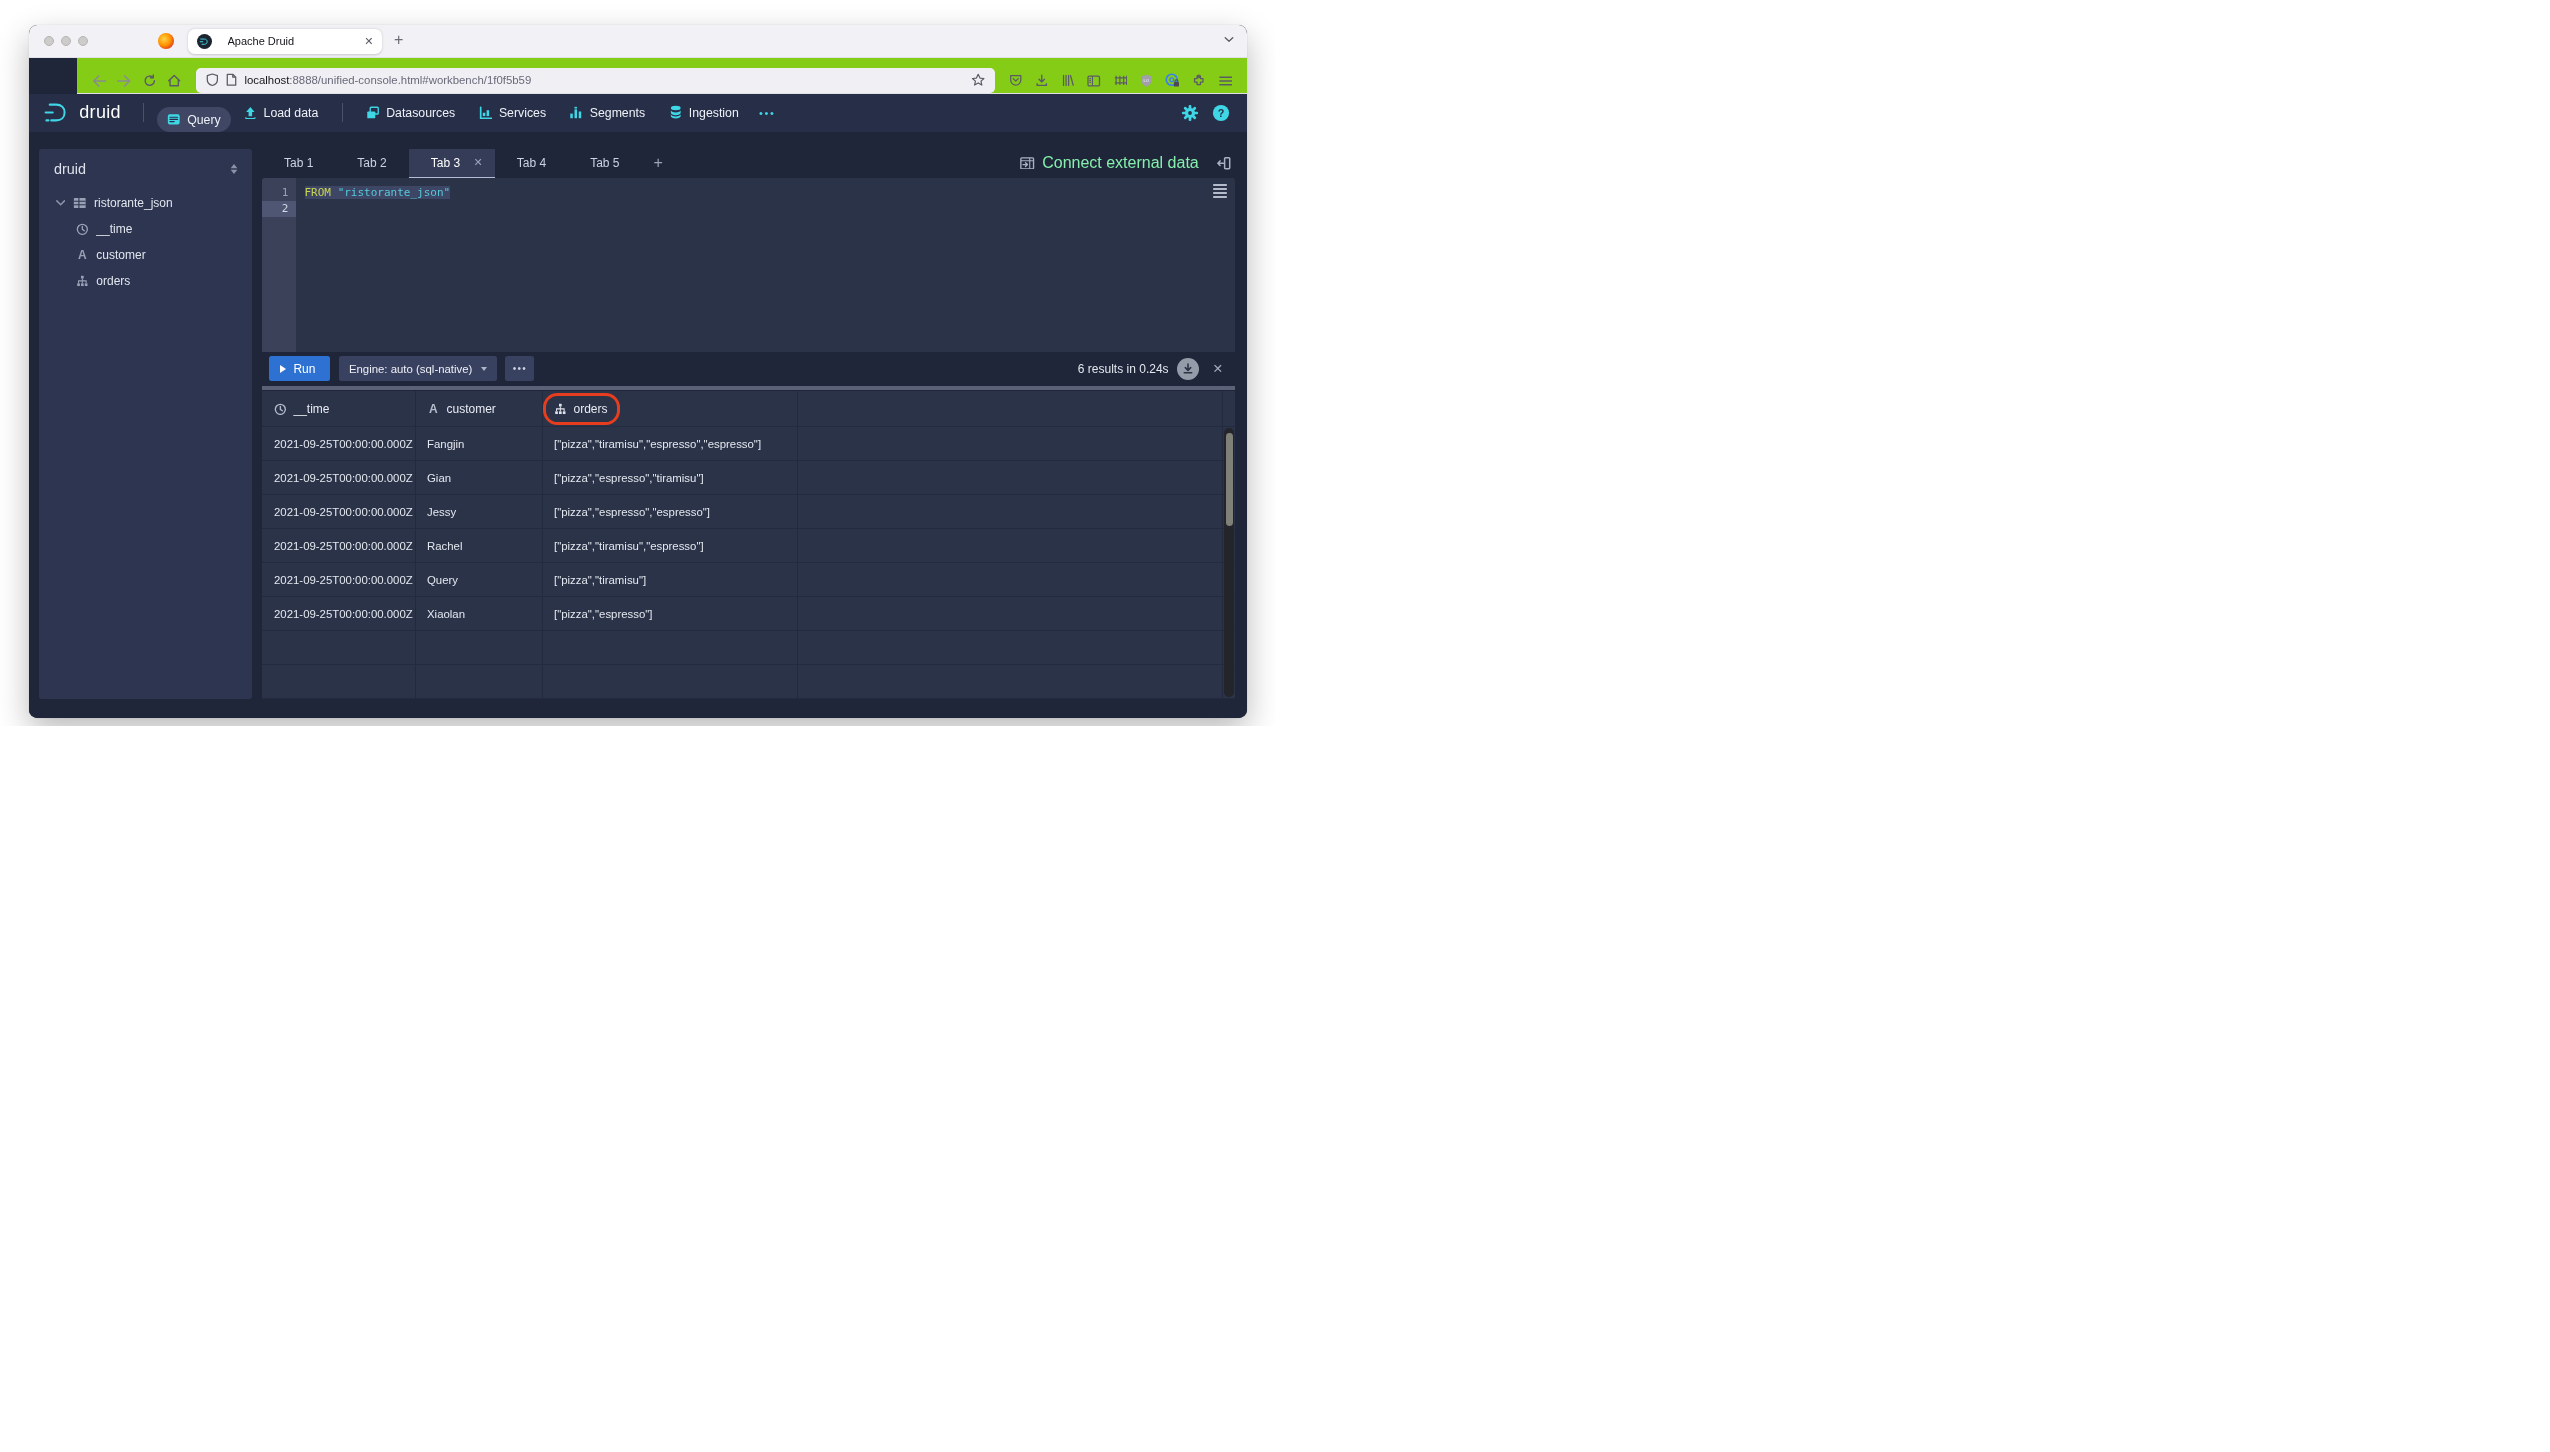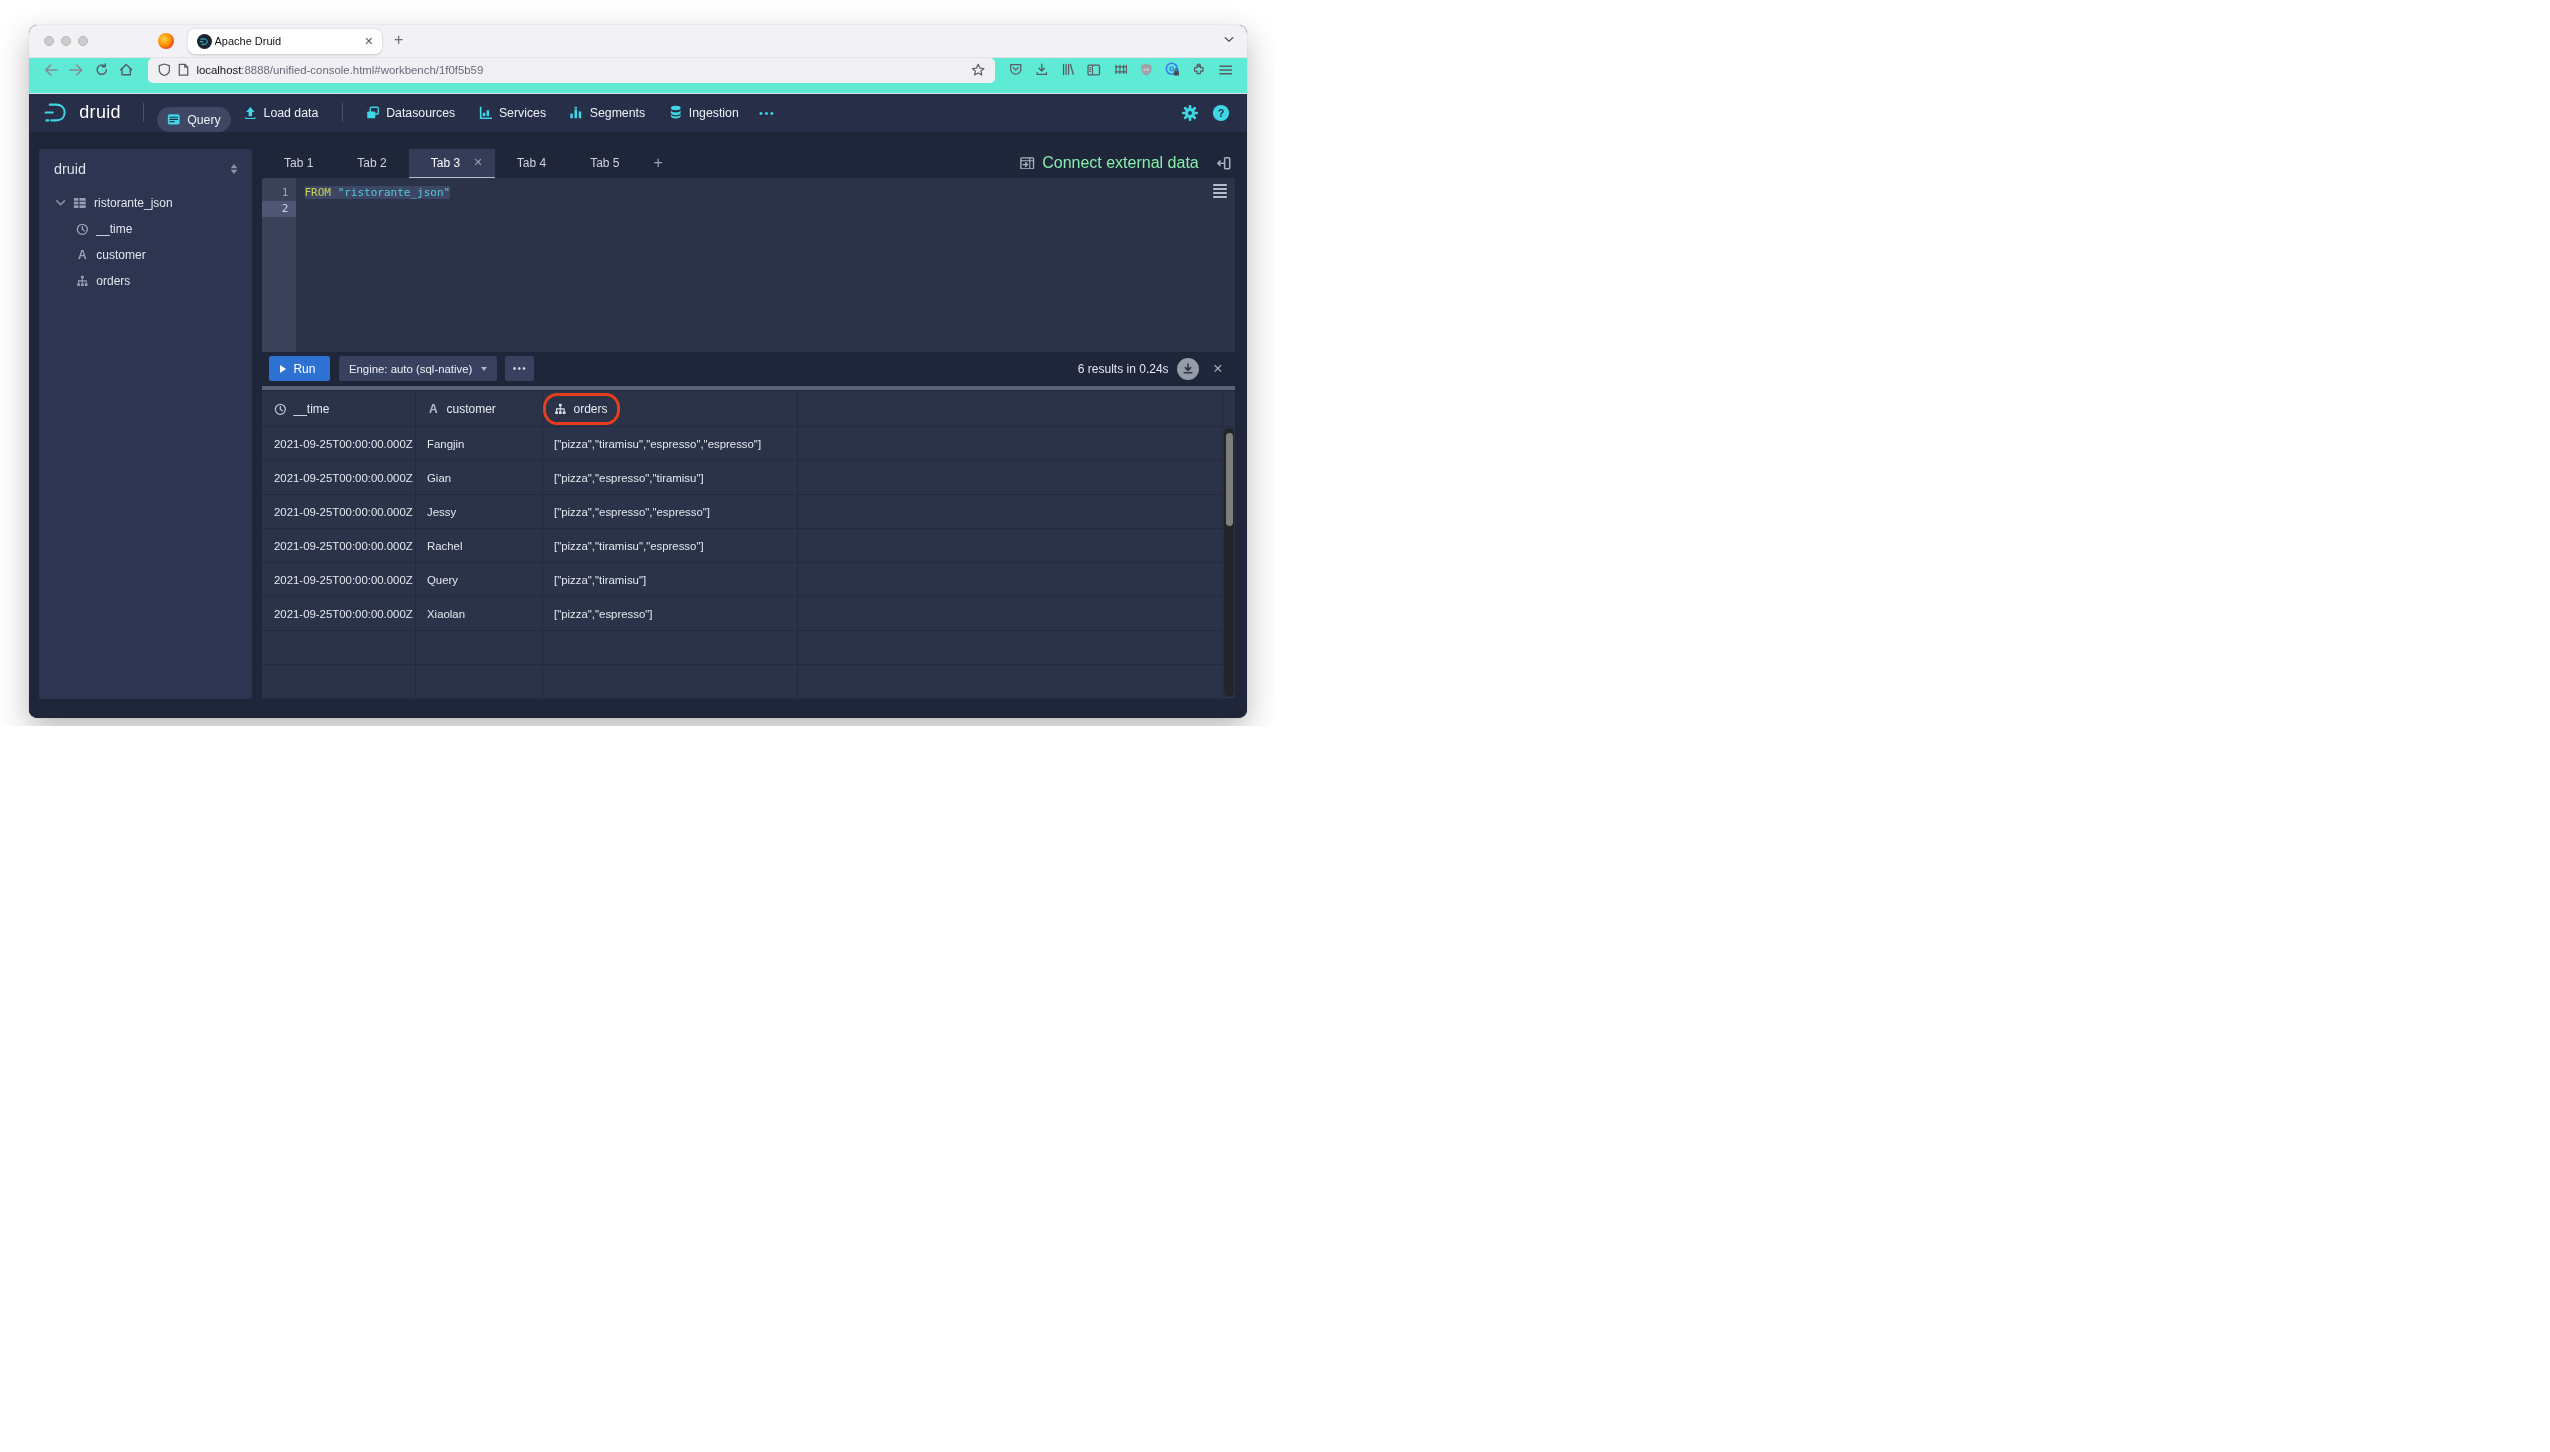--- a/index.html
+++ b/index.html
@@ -11,29 +11,29 @@
     border-radius:8.5px; overflow:hidden; background:#1f2639;
     box-shadow:0 12px 32px rgba(0,0,0,.28), 0 0 0.8px rgba(0,0,0,.4); display:flex; flex-direction:column; }
 
   
   .titlebar { position:relative; height:33px; background:#f2f1f5; border-bottom:0.8px solid #e2e1e7; flex:0 0 33px; }
   .lights { position:absolute; left:15px; top:11px; display:flex; gap:6.8px; }
   .light { width:10px; height:10px; border-radius:50%; background:#cecccb; border:0.8px solid #b7b5b4; }
   .ff-icon { position:absolute; left:129px; top:8.5px; width:16px; height:16px; border-radius:50%;
     background:radial-gradient(circle at 38% 38%, #ffd24b 0%, #ff9500 45%, #e8401f 75%, #b5007f 100%); }
   .btab { position:absolute; left:159px; top:4.2px; width:194px; height:25px; background:#fff; border-radius:6.8px;
-    box-shadow:0 0.8px 2.5px rgba(0,0,0,.18); display:flex; align-items:center; padding:0 8.5px; gap:3px; }
+    box-shadow:0 0.8px 2.5px rgba(0,0,0,.18); display:flex; align-items:center; padding:0 8.5px; gap:16px; }
   .favicon { width:15px; height:15px; border-radius:50%; background:#1c2430; display:flex; align-items:center; justify-content:center; flex:0 0 15px; }
   .btab-title { flex:1; font-size:11px; color:#15141a; white-space:nowrap; overflow:hidden; }
   .btab-close { color:#5b5b66; font-size:11px; cursor:default; }
   .newtab { position:absolute; left:365px; top:6.8px; font-size:16px; color:#6b6b76; }
   .tabchev { position:absolute; right:13.5px; top:11px; }
 
   
-  .urlbar { height:36px; background:#5eead4; border-bottom:0.8px solid #e0e0e6; display:flex; align-items:flex-start; padding:0 10px; flex:0 0 36px; }
+  .urlbar { height:36px; background:#84cc16; border-bottom:0.8px solid #e0e0e6; display:flex; align-items:flex-end; padding:0 10px; flex:0 0 36px;margin-left:48px; }
   .nav-ic { width:25px; height:24px; display:flex; align-items:center; justify-content:center; color:#5b5b66; }
   .urlfield { flex:1; height:25px; margin:0 8.5px; background:#f0f0f4; border-radius:5px; display:flex; align-items:center; padding:0 10px; gap:7.6px; min-width:0; }
   .urltext { font-size:11.4px; white-space:nowrap; overflow:hidden; flex:1; }
   .urltext .host { color:#15141a; }
   .urltext .rest { color:#69697a; }
   .right-icons { display:flex; align-items:center; gap:12.7px; padding:0 5px; }
   .right-icons .nav-ic { width:auto; }
   svg.ic { display:block; }
 
   

